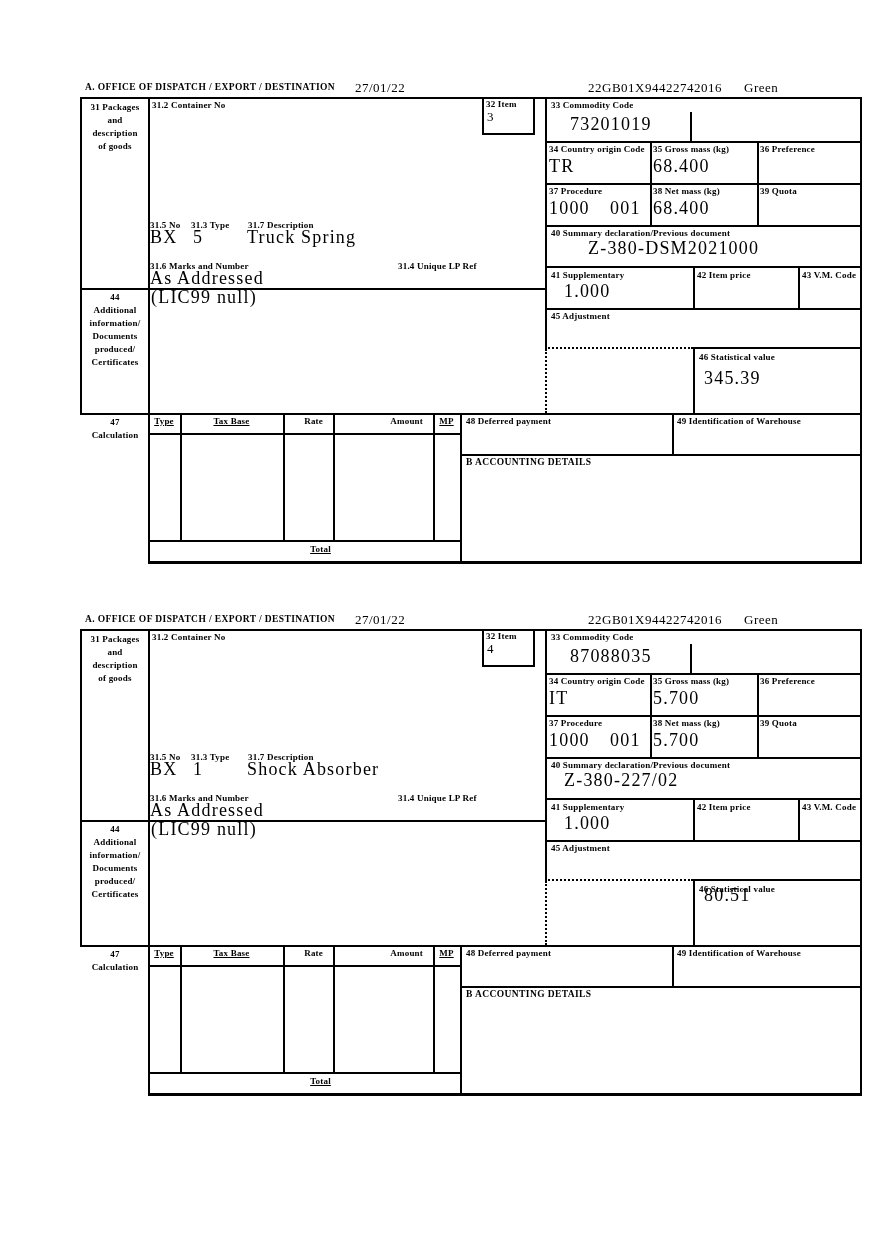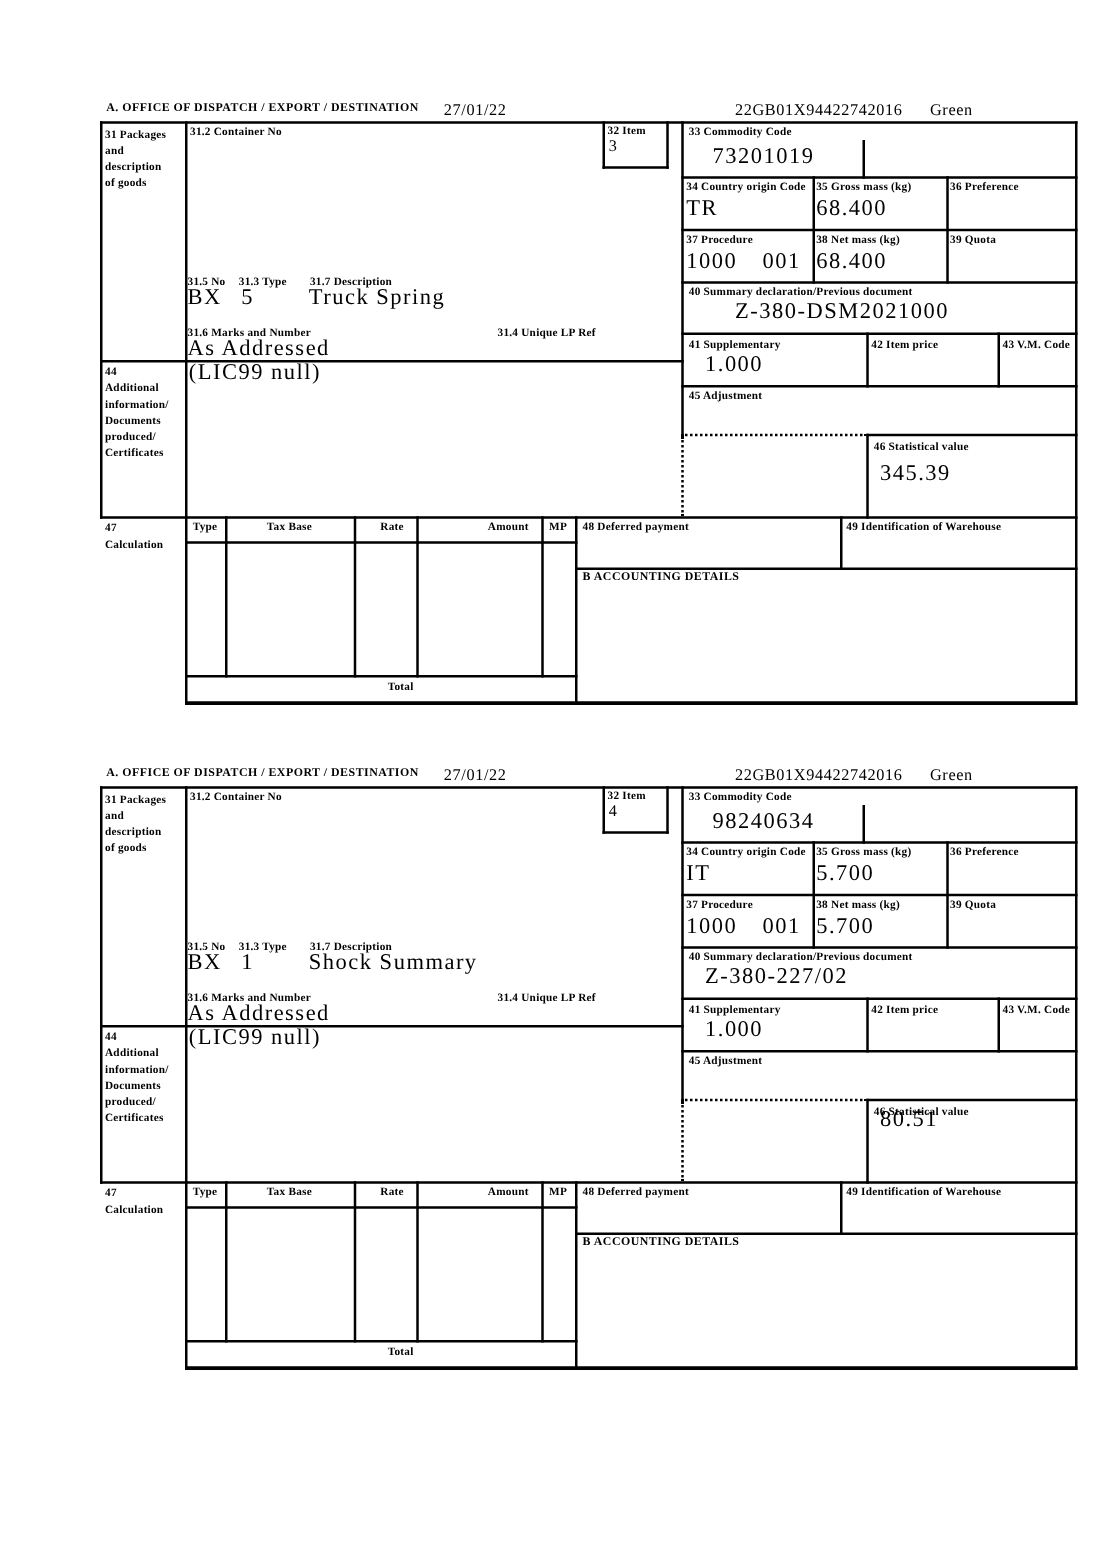--- a/index.html
+++ b/index.html
@@ -4,26 +4,26 @@
 <style>
   html,body{margin:0;padding:0;background:#fff;}
   #page{position:relative;width:882px;height:1250px;background:#fff;overflow:hidden;
         font-family:"Liberation Serif","DejaVu Serif",serif;color:#000;}
   .section{position:absolute;left:0;width:882px;height:500px;}
   .hl{position:absolute;background:#000;height:2px;}
   .vl{position:absolute;background:#000;width:2px;}
   .dh{position:absolute;height:0;border-top:2px dotted #000;}
   .dv{position:absolute;width:0;border-left:2px dotted #000;}
   .lbl{position:absolute;font-weight:bold;font-size:9px;letter-spacing:0.2px;line-height:11px;white-space:nowrap;}
-  .pre{white-space:pre-line;line-height:13px;}
+  .pre{white-space:pre-line;line-height:13px;text-align:center;}
   .hdr{position:absolute;font-weight:bold;font-size:9.5px;letter-spacing:0.4px;white-space:nowrap;}
   .val{position:absolute;font-size:18px;letter-spacing:1.2px;line-height:16px;white-space:nowrap;}
   .vs{font-size:13px;letter-spacing:0.5px;}
   .th{position:absolute;font-weight:bold;font-size:9px;letter-spacing:0.2px;line-height:11px;}
-  .tc{text-align:center;} .tr{text-align:right;padding-right:10px;box-sizing:border-box;}
+  .tc{text-align:center;text-decoration:underline;} .tr{text-align:right;padding-right:10px;box-sizing:border-box;}
 </style>
 </head>
 <body>
 
 <div id="page">
   <div class="section" style="top: 80px;">
 
     <div class="hdr" style="left:85px;top:2px;">A. OFFICE OF DISPATCH / EXPORT / DESTINATION</div>
     <div class="val vs" style="left:355px;top:0px;">27/01/22</div>
     <div class="val vs" style="left:588px;top:0px;">22GB01X94422742016</div>
@@ -186,28 +186,28 @@
 Calculation</div>
 
     <div class="lbl" style="left:152px;top:20px;">31.2 Container No</div>
     <div class="lbl" style="left:486px;top:19px;">32 Item</div>
     <div class="val vs" style="left:487px;top:29px;">4</div>
     <div class="lbl" style="left:150px;top:140px;">31.5 No</div>
     <div class="lbl" style="left:191px;top:140px;">31.3 Type</div>
     <div class="lbl" style="left:248px;top:140px;">31.7 Description</div>
     <div class="val" style="left:150px;top:149px;">BX</div>
     <div class="val" style="left:193px;top:149px;">1</div>
-    <div class="val" style="left:247px;top:149px;">Shock Summary</div>
+    <div class="val" style="left:247px;top:149px;">Shock Absorber</div>
     <div class="lbl" style="left:150px;top:181px;">31.6 Marks and Number</div>
     <div class="lbl" style="left:398px;top:181px;">31.4 Unique LP Ref</div>
     <div class="val" style="left:150px;top:190px;">As Addressed</div>
     <div class="val" style="left:151px;top:209px;">(LIC99 null)</div>
 
     <div class="lbl" style="left:551px;top:20px;">33 Commodity Code</div>
-    <div class="val" style="left:570px;top:36px;">98240634</div>
+    <div class="val" style="left:570px;top:36px;">87088035</div>
     <div class="lbl" style="left:549px;top:64px;">34 Country origin Code</div>
     <div class="val" style="left:549px;top:78px;">IT</div>
     <div class="lbl" style="left:653px;top:64px;">35 Gross mass (kg)</div>
     <div class="val" style="left:653px;top:78px;">5.700</div>
     <div class="lbl" style="left:760px;top:64px;">36 Preference</div>
     <div class="lbl" style="left:549px;top:106px;">37 Procedure</div>
     <div class="val" style="left:549px;top:120px;">1000</div>
     <div class="val" style="left:610px;top:120px;">001</div>
     <div class="lbl" style="left:653px;top:106px;">38 Net mass (kg)</div>
     <div class="val" style="left:653px;top:120px;">5.700</div>

